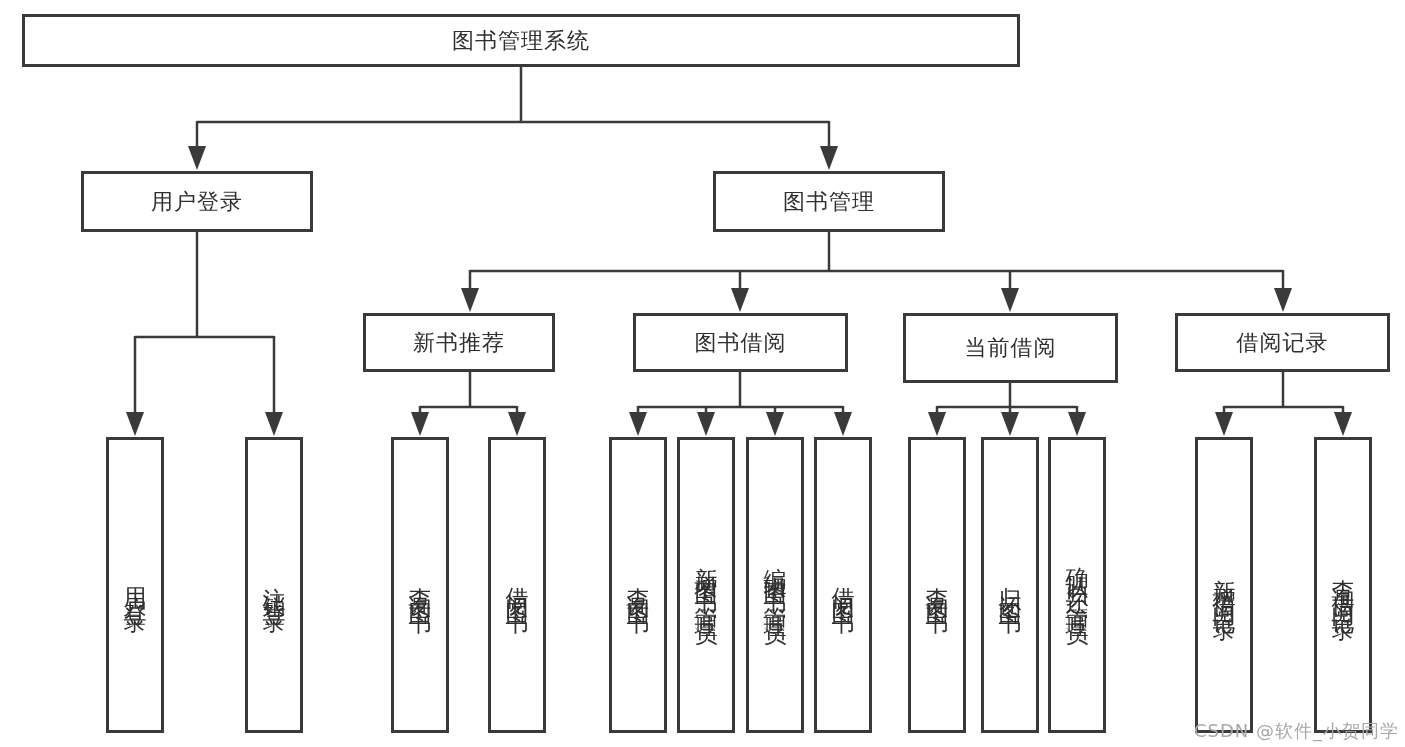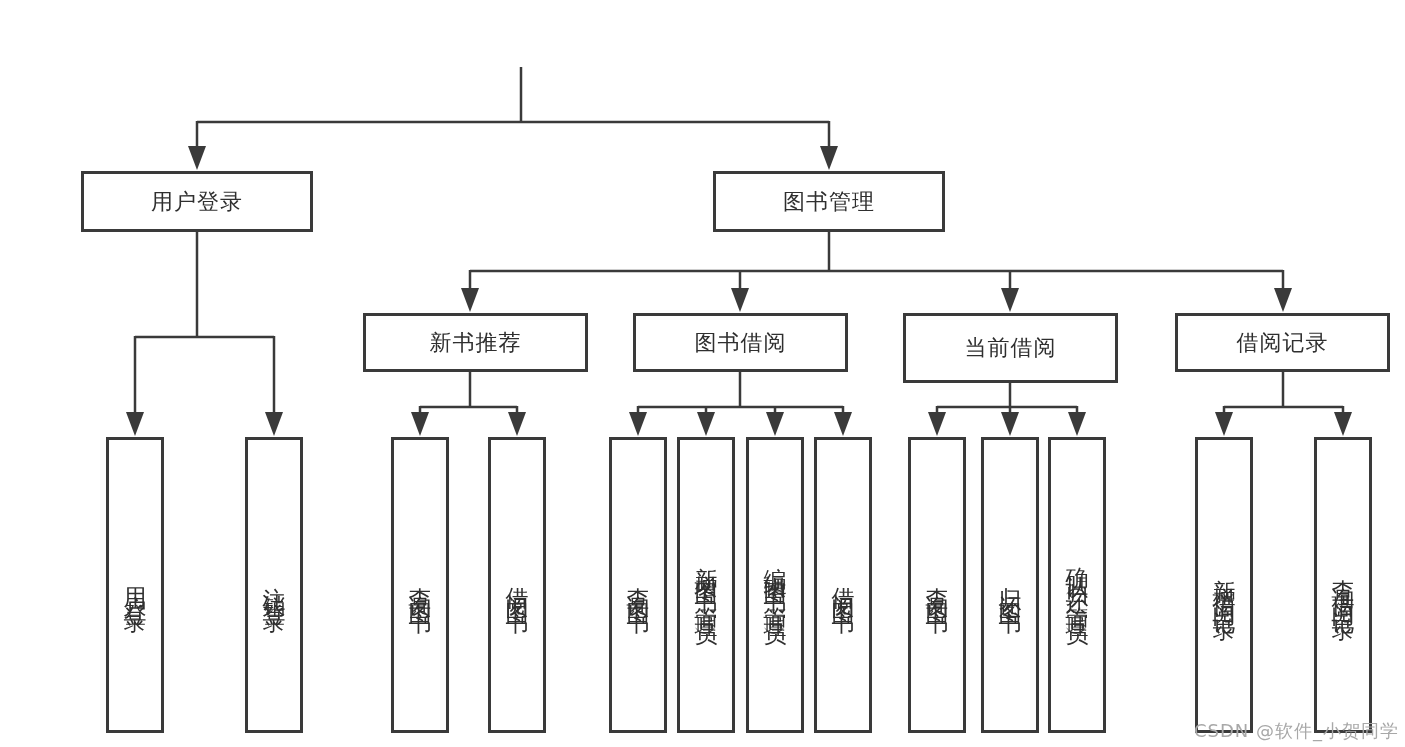--- a/index.html
+++ b/index.html
@@ -84,29 +84,32 @@
     <polygon points="1068,412 1086,412 1077,436" stroke="none"></polygon>
 
     <line x1="1283" y1="372" x2="1283" y2="407"></line>
     <line x1="1224" y1="407" x2="1343" y2="407"></line>
     <line x1="1224" y1="406" x2="1224" y2="418"></line>
     <polygon points="1215,412 1233,412 1224,436" stroke="none"></polygon>
     <line x1="1343" y1="406" x2="1343" y2="418"></line>
     <polygon points="1334,412 1352,412 1343,436" stroke="none"></polygon>
   </svg>
 
+  <div class="node" style="left:22px; top:14px; width:998px; height:53px;">
+    <span>图书管理系统</span>
+  </div>
 
   <div class="node" style="left:81px; top:171px; width:232px; height:61px;">
     <span>用户登录</span>
   </div>
   <div class="node" style="left:713px; top:171px; width:232px; height:61px;">
     <span>图书管理</span>
   </div>
 
-  <div class="node" style="left:363px; top:313px; width:225px; height:59px;">
+  <div class="node" style="left:363px; top:313px; width:192px; height:59px;">
     <span>新书推荐</span>
   </div>
   <div class="node" style="left:633px; top:313px; width:215px; height:59px;">
     <span>图书借阅</span>
   </div>
   <div class="node" style="left:903px; top:313px; width:215px; height:70px;">
     <span>当前借阅</span>
   </div>
   <div class="node" style="left:1175px; top:313px; width:215px; height:59px;">
     <span>借阅记录</span>

